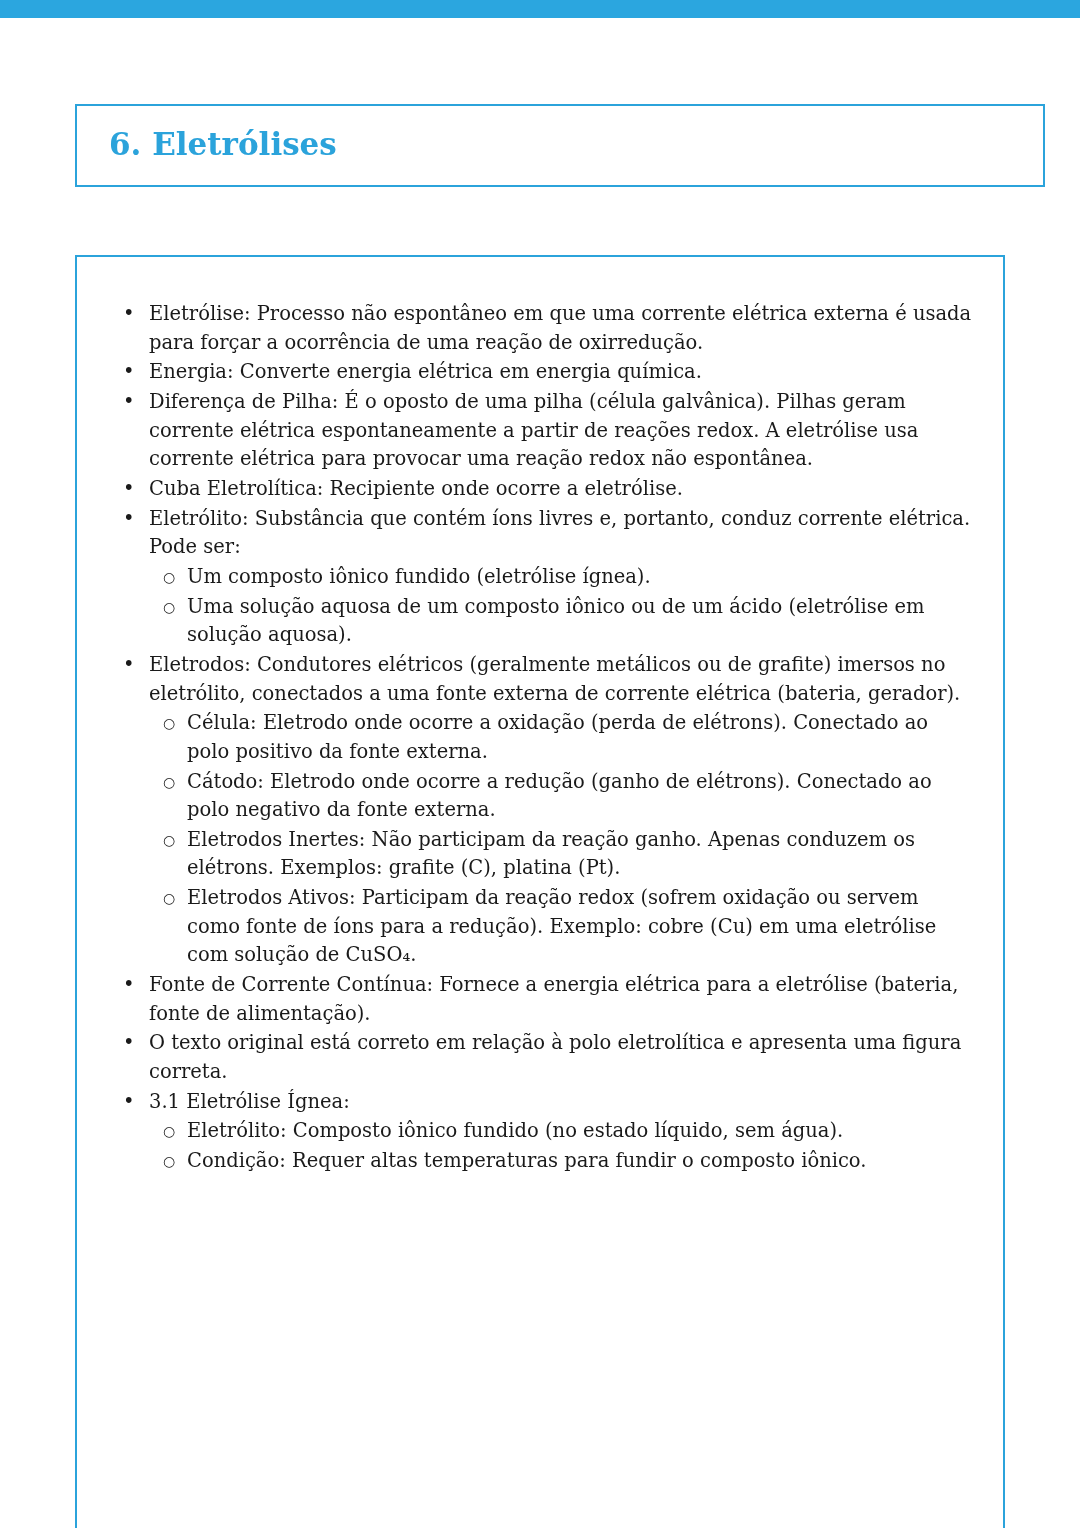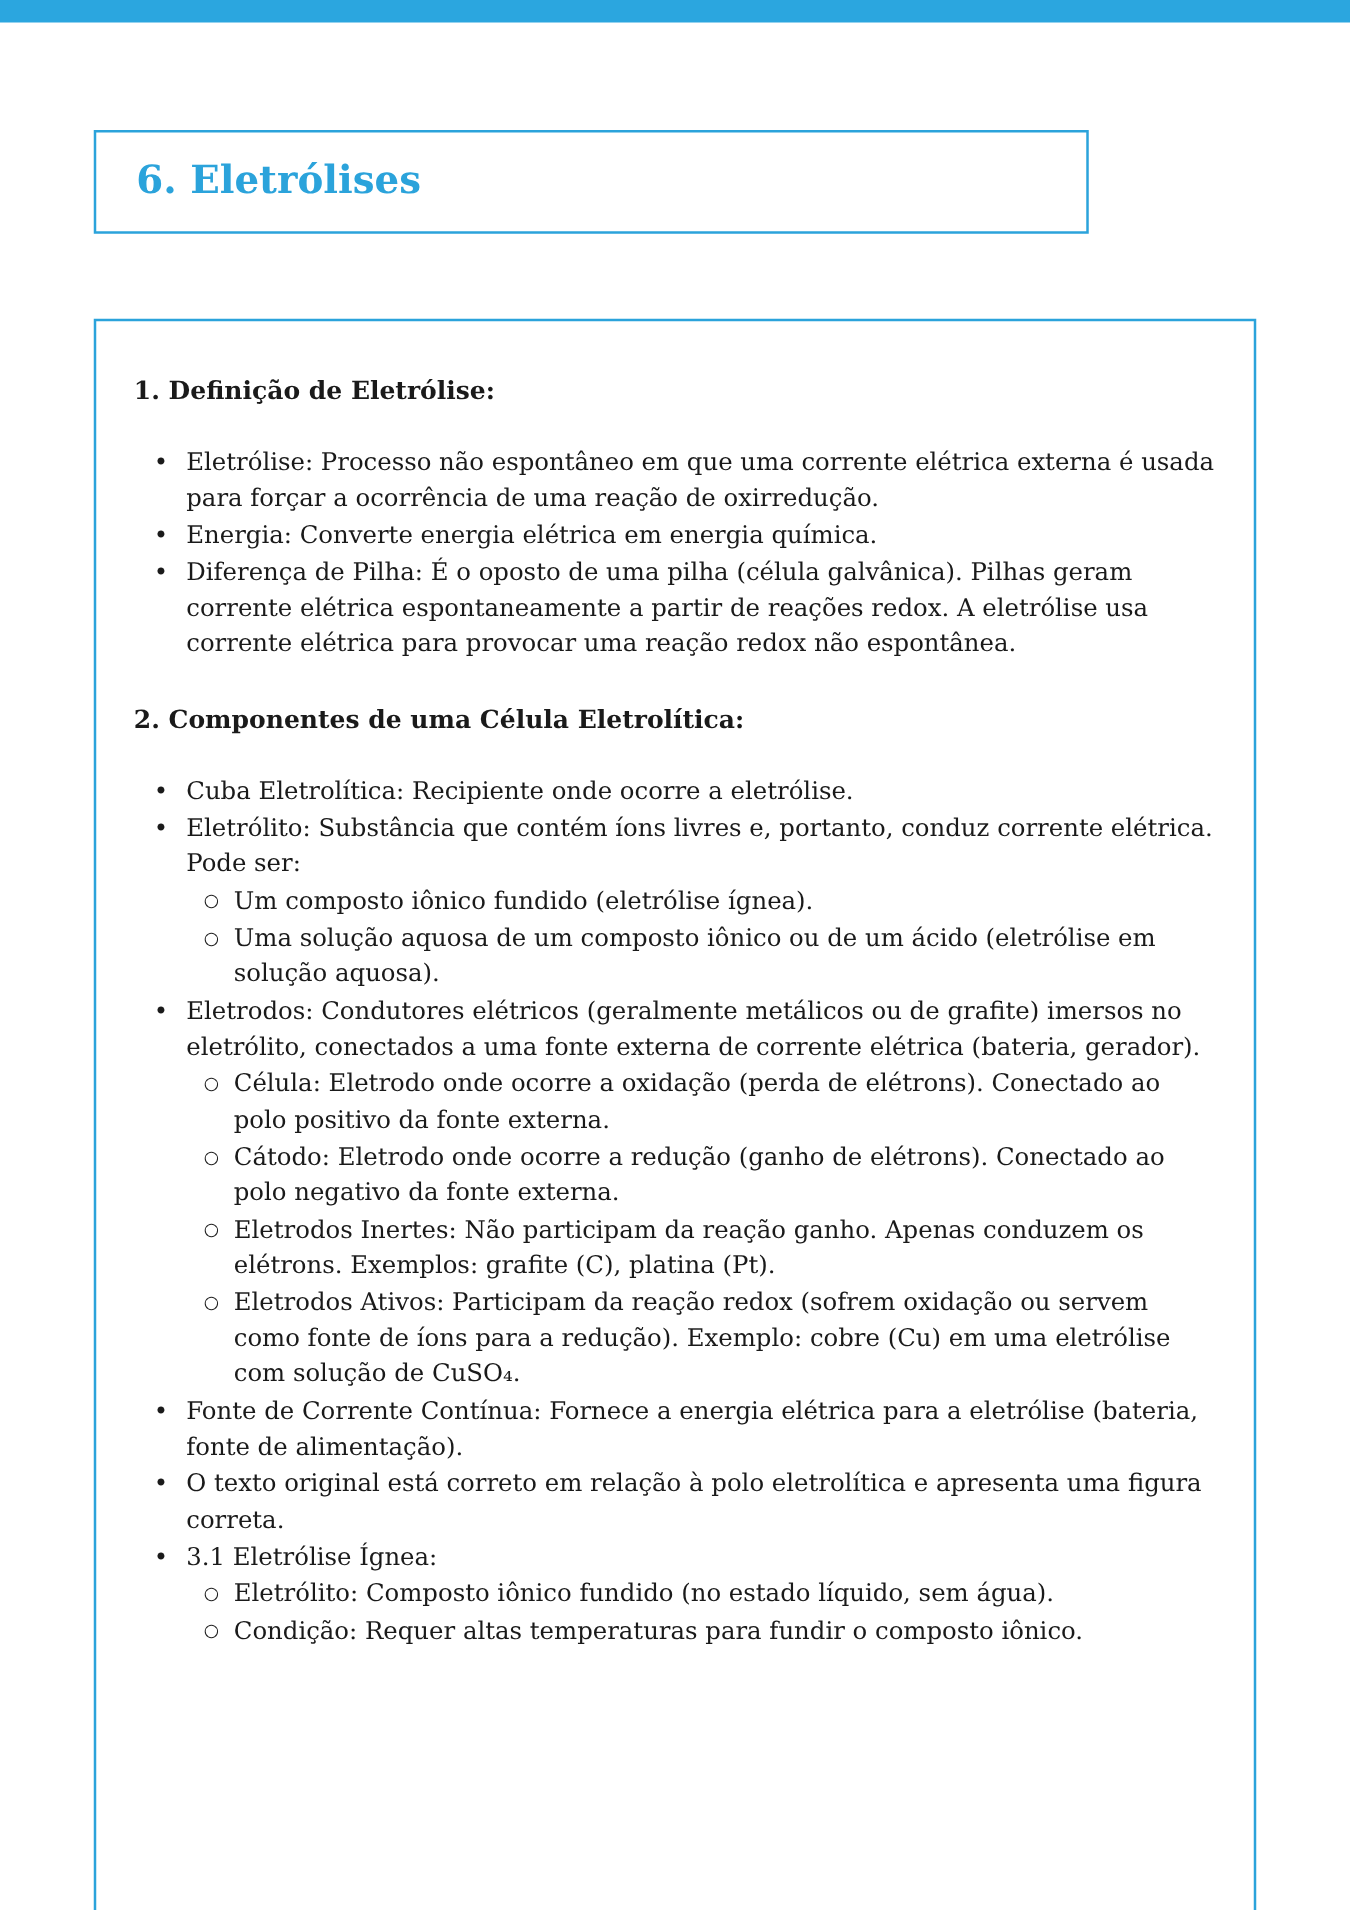--- a/index.html
+++ b/index.html
@@ -16,21 +16,21 @@
     background:var(--bg);
     color:var(--text);
     font-family:"DejaVu Serif","Liberation Serif",serif;
   }
   .top-bar{
     position:absolute;top:0;left:0;
     width:1080px;height:18px;
     background:var(--top-bar);
   }
   .header-box{
-    position:absolute;top:104px;left:75px;width:796px;
+    position:absolute;top:104px;left:75px;width:970px;
     box-sizing:border-box;
     border:2px solid var(--accent);
     padding:20px 32px 22px 32px;
     background:var(--bg);
   }
   .doc-title{
     margin:0;
     font-size:31px;
     font-weight:bold;
     color:var(--accent);
@@ -82,36 +82,34 @@
 
 <div class="top-bar"></div>
 
 <div class="header-box">
   <h1 class="doc-title">6. Eletrólises</h1>
 </div>
 
 <div class="content-box">
   <div id="sections">
       <section class="section">
-        <div class="section-heading">1. Definição de Eletrólise:</div>
         <div class="item l1">
           <span class="bullet">•</span>
           <span class="item-text">Eletrólise: Processo não espontâneo em que uma corrente elétrica externa é usada para forçar a ocorrência de uma reação de oxirredução.</span>
         </div>
         <div class="item l1">
           <span class="bullet">•</span>
           <span class="item-text">Energia: Converte energia elétrica em energia química.</span>
         </div>
         <div class="item l1">
           <span class="bullet">•</span>
           <span class="item-text">Diferença de Pilha: É o oposto de uma pilha (célula galvânica). Pilhas geram corrente elétrica espontaneamente a partir de reações redox. A eletrólise usa corrente elétrica para provocar uma reação redox não espontânea.</span>
         </div>
       </section>
       <section class="section">
-        <div class="section-heading">2. Componentes de uma Célula Eletrolítica:</div>
         <div class="item l1">
           <span class="bullet">•</span>
           <span class="item-text">Cuba Eletrolítica: Recipiente onde ocorre a eletrólise.</span>
         </div>
         <div class="item l1">
           <span class="bullet">•</span>
           <span class="item-text">Eletrólito: Substância que contém íons livres e, portanto, conduz corrente elétrica. Pode ser:</span>
         </div>
         <div class="item l2">
           <span class="bullet">○</span>

